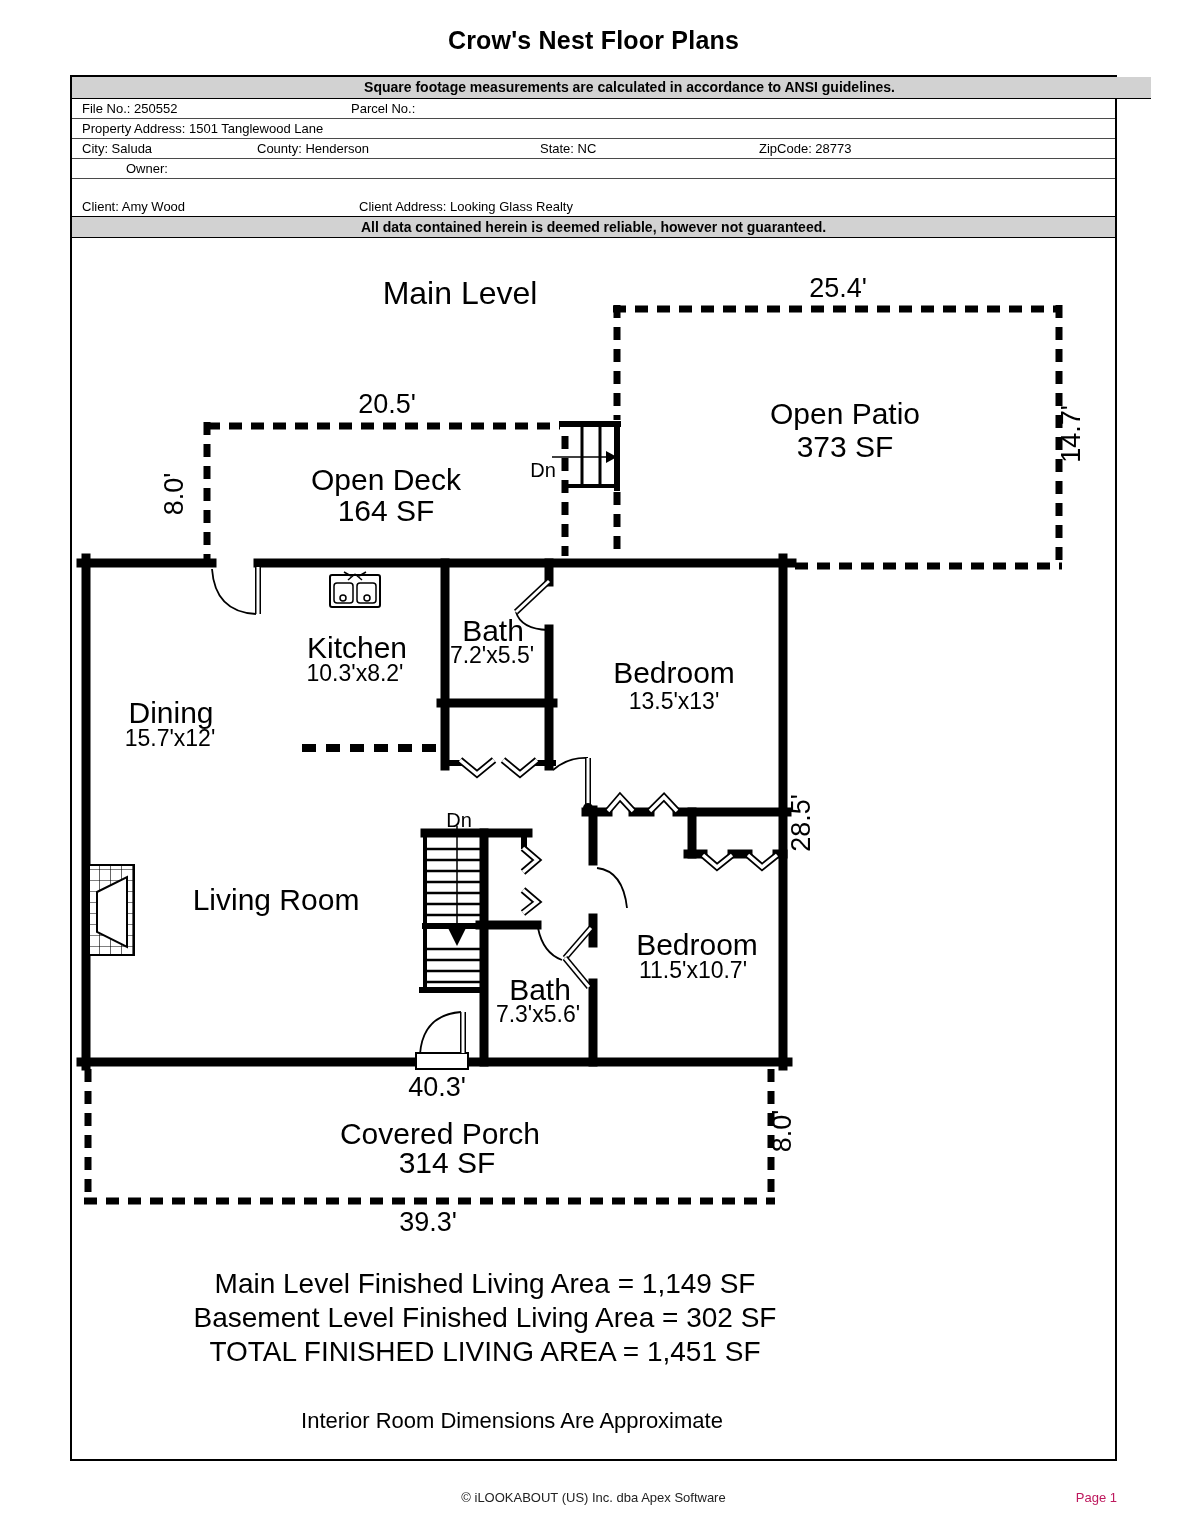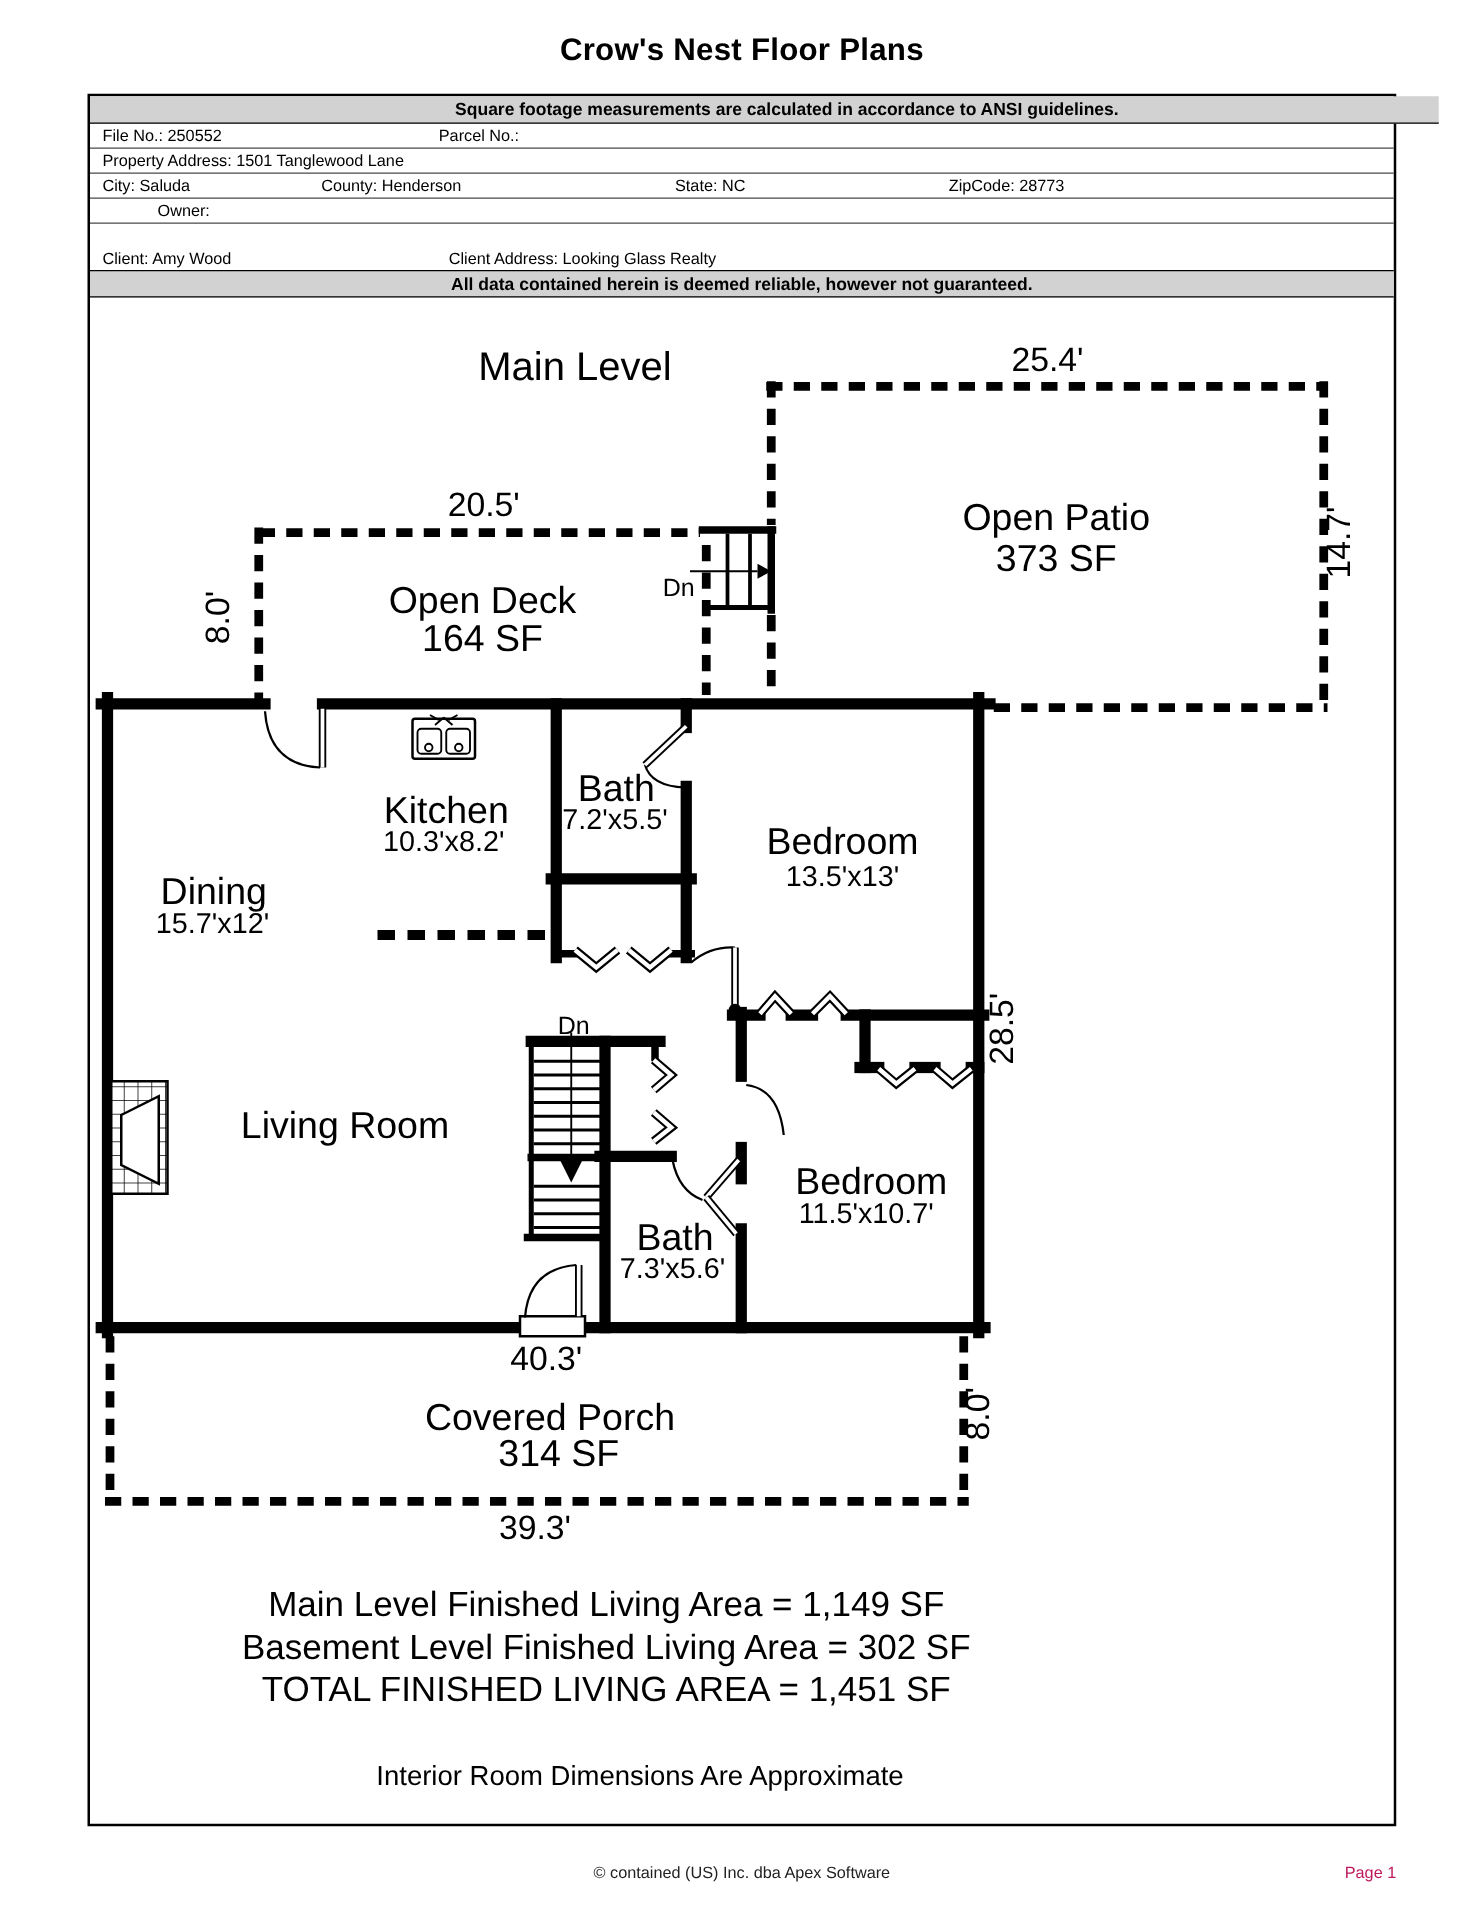--- a/index.html
+++ b/index.html
@@ -253,16 +253,16 @@
     <text class="lbl room" x="447" y="1173">314 SF</text>
     <text class="lbl meas" x="791" y="1131" transform="rotate(-90 791 1131)">8.0'</text>
     <text class="lbl meas" x="428" y="1231">39.3'</text>
   </svg>
 
   <div class="sumline abs" style="top:1268px;">Main Level Finished Living Area = 1,149 SF</div>
   <div class="sumline abs" style="top:1302px;">Basement Level Finished Living Area = 302 SF</div>
   <div class="sumline abs" style="top:1336px;">TOTAL FINISHED LIVING AREA = 1,451 SF</div>
   <div id="sum-note" class="abs" style="top:1408px;">Interior Room Dimensions Are Approximate</div>
 
-  <div id="footer-copy" class="abs">© contained (US) Inc. dba Apex Software</div>
+  <div id="footer-copy" class="abs">© iLOOKABOUT (US) Inc. dba Apex Software</div>
   <div id="footer-page" class="abs">Page 1</div>
 
 </div>
 
 </body></html>

